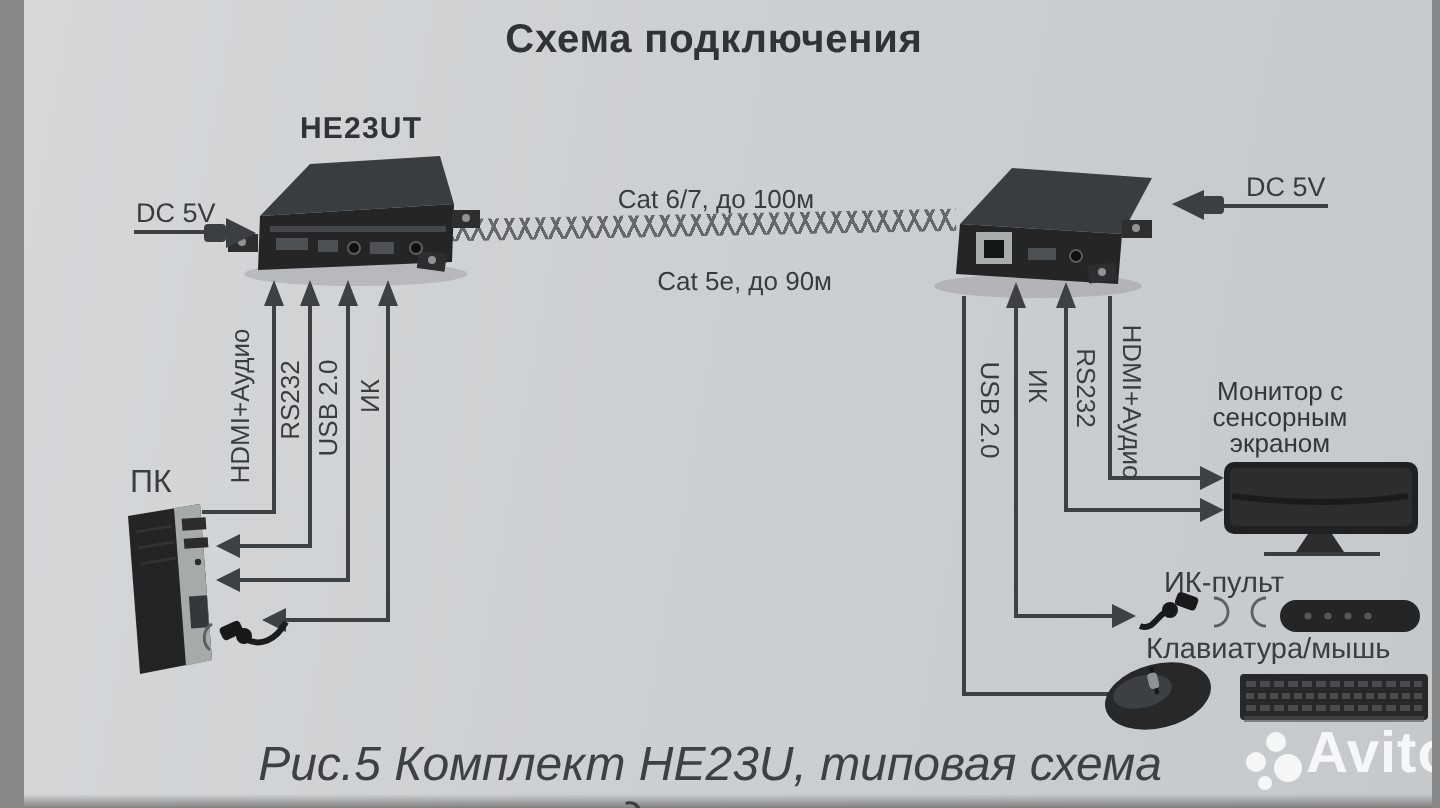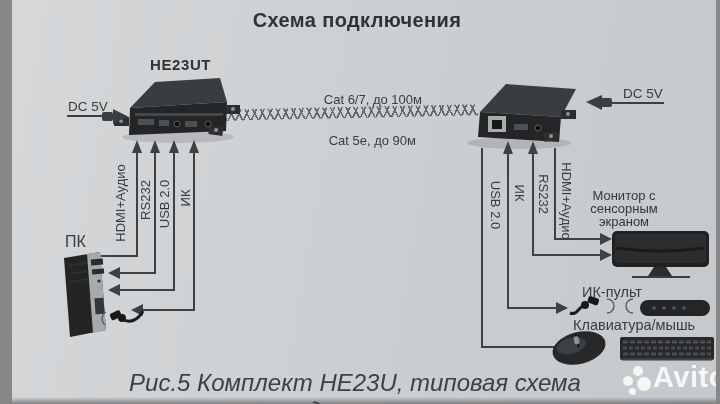--- a/index.html
+++ b/index.html
@@ -17,21 +17,21 @@
   .vl{transform:translate(-50%,-50%) rotate(-90deg);}
   .vr{transform:translate(-50%,-50%) rotate(90deg);}
   .cable{
     position:absolute;left:214px;top:107px;width:252px;height:11px;
     transform:rotate(-1.2deg);
     background:
       repeating-linear-gradient(64deg,#54575a 0 1.6px,transparent 1.6px 7px),
       repeating-linear-gradient(-64deg,#54575a 0 1.6px,transparent 1.6px 7px);
     opacity:.85;
   }
-  .monitor-label{position:absolute;left:560px;top:189px;width:104px;text-align:center;
+  .monitor-label{position:absolute;left:576px;top:189px;width:104px;text-align:center;
     font-size:13px;line-height:13px;color:#34373a;}
   .caption{position:absolute;left:88px;top:369px;width:510px;text-align:center;
     font-style:italic;font-size:24px;color:#3e4144;}
   .art{position:absolute;left:0;top:0;}
   .watermark{position:absolute;left:608px;top:362px;width:110px;height:36px;}
   .wm-dot{position:absolute;border-radius:50%;background:rgba(249,251,251,.92);}
   .wm-text{position:absolute;left:33px;top:-1px;font-size:29px;font-weight:700;
     color:rgba(249,251,251,.93);letter-spacing:.5px;}
   .bottom-shade{position:absolute;left:0;right:0;bottom:0;height:7px;
     background:linear-gradient(to bottom,rgba(60,62,64,0),rgba(60,62,64,.55));}
@@ -177,21 +177,21 @@
     </g>
   </svg>
 
   <div class="title">Схема подключения</div>
 
   <div class="dev-label" style="left:138px;top:56px;width:78px">HE23UT</div>
 
   <div class="small-label" style="left:56px;top:99px;font-size:13.5px">DC 5V</div>
   <div class="small-label" style="left:611px;top:86px;font-size:13.5px">DC 5V</div>
 
-  <div class="small-label" style="left:282px;top:92px;width:128px;text-align:right">Cat 6/7, до 100м</div>
+  <div class="small-label" style="left:282px;top:92px;width:128px;text-align:center">Cat 6/7, до 100м</div>
   <div class="small-label" style="left:286px;top:133px;width:118px;text-align:right">Cat 5e, до 90м</div>
 
   <div class="vlab vl" style="left:108px;top:203px">HDMI+Аудио</div>
   <div class="vlab vl" style="left:133px;top:200px">RS232</div>
   <div class="vlab vl" style="left:152px;top:204px">USB 2.0</div>
   <div class="vlab vl" style="left:173px;top:198px">ИК</div>
 
   <div class="vlab vr" style="left:483px;top:205px">USB 2.0</div>
   <div class="vlab vr" style="left:507px;top:193px">ИК</div>
   <div class="vlab vr" style="left:531px;top:194px">RS232</div>

